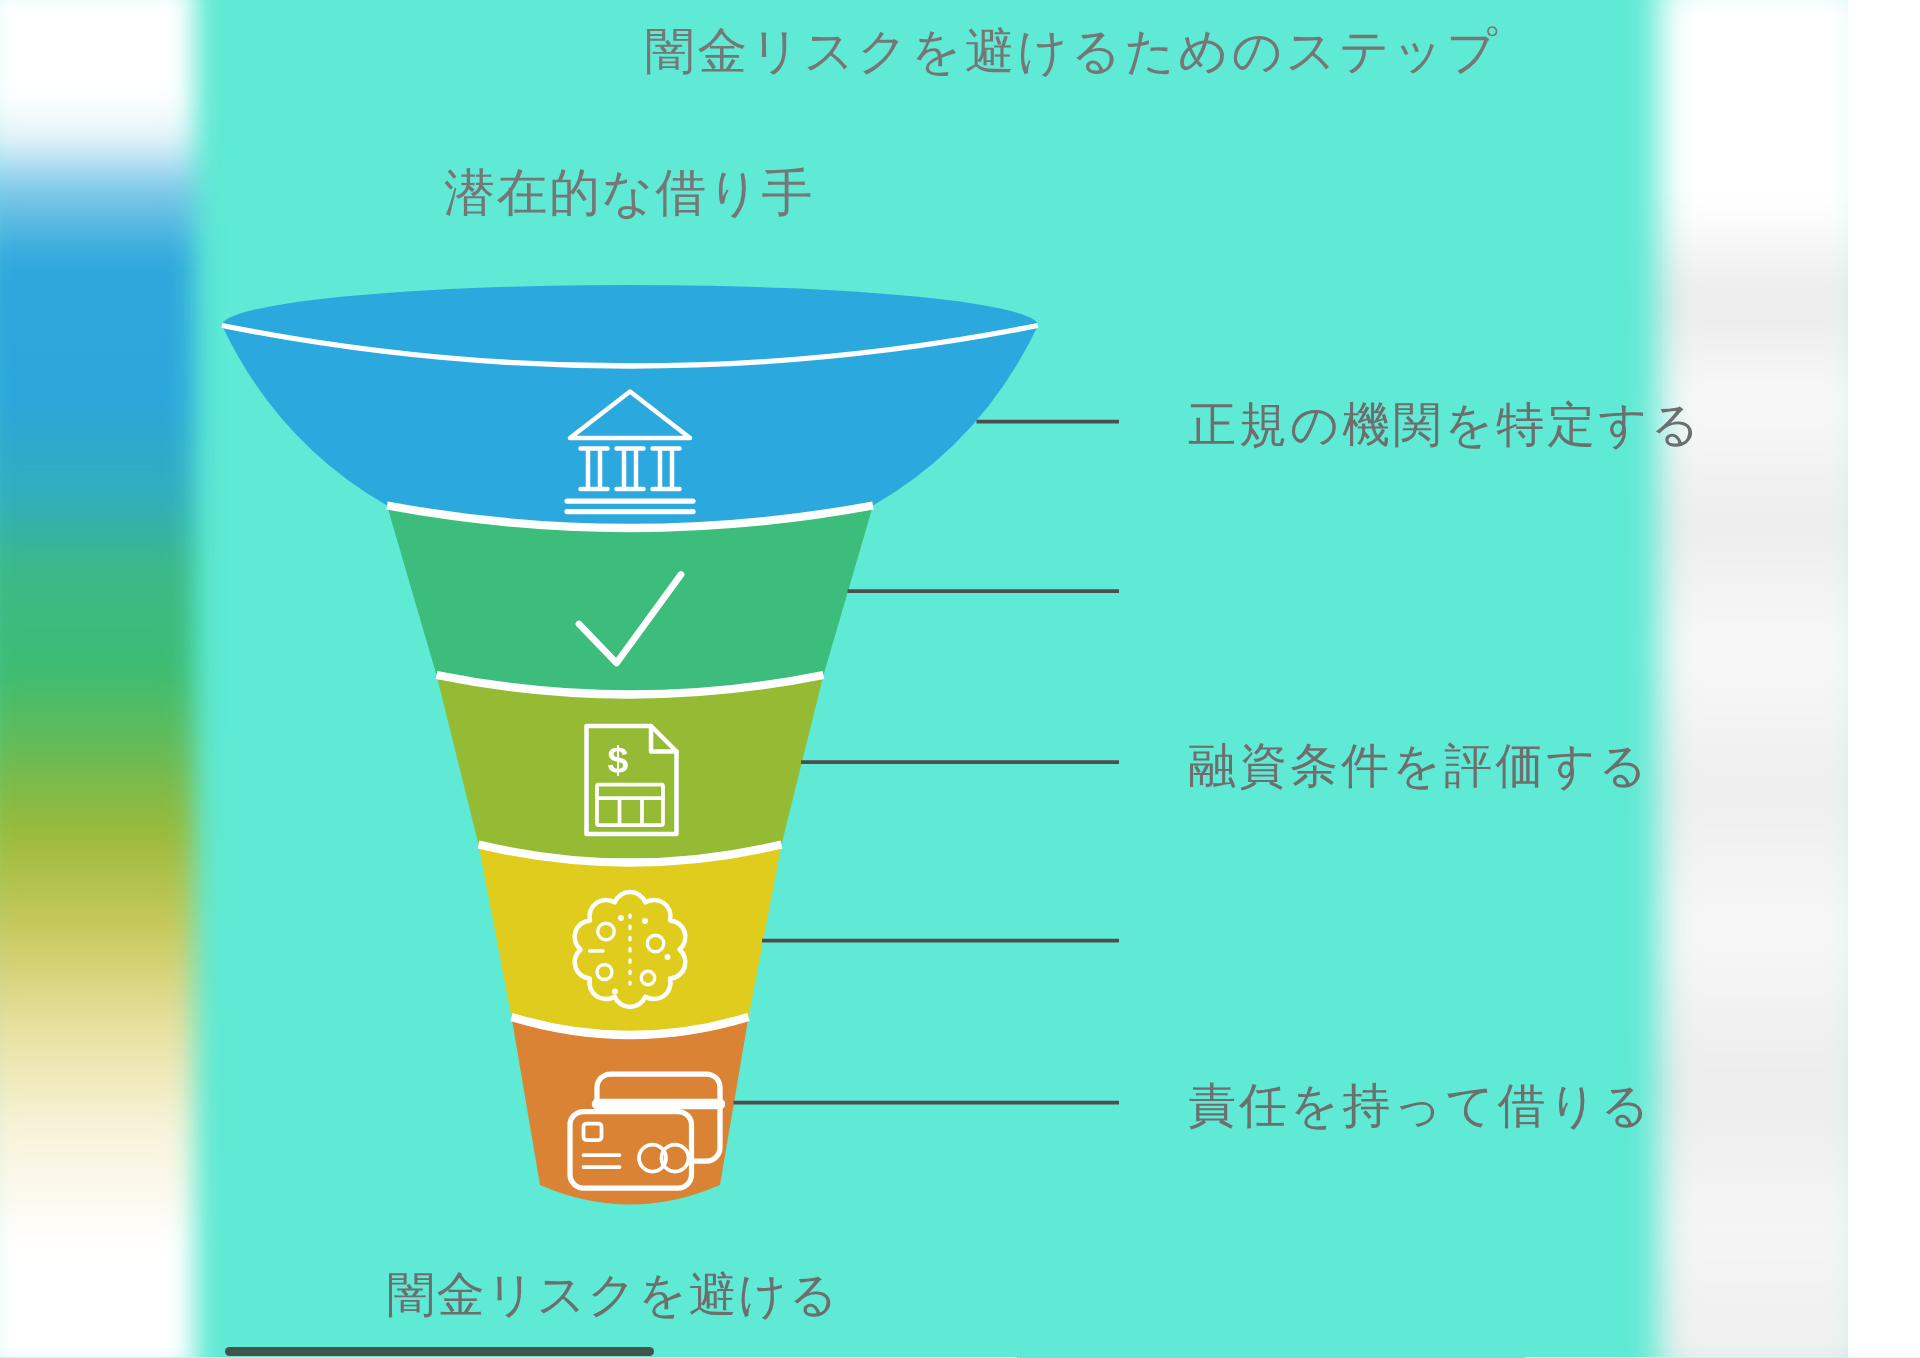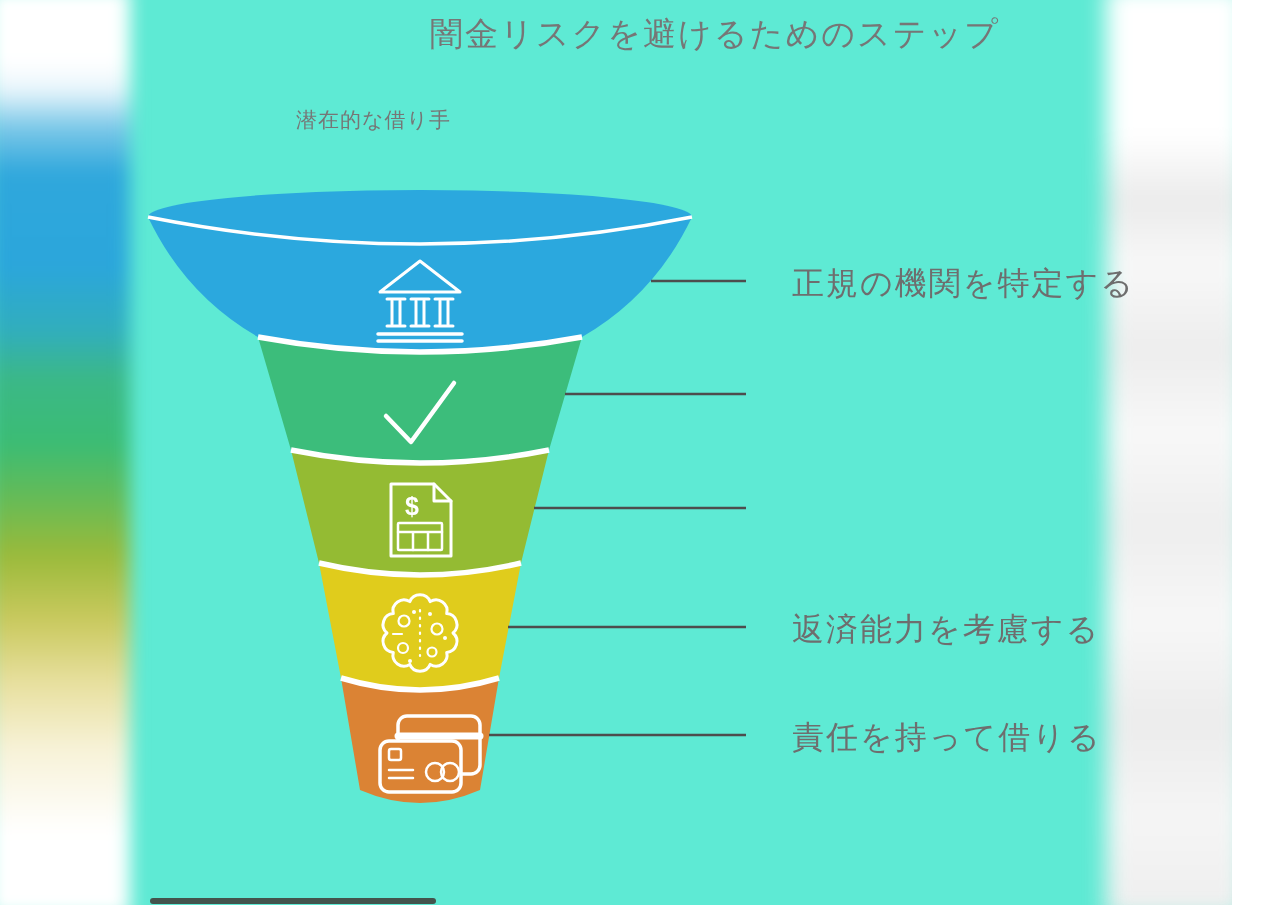--- a/index.html
+++ b/index.html
@@ -25,21 +25,21 @@
       #ededed 39%,#f8f8f8 48%,#eeeeee 58%,#f7f7f7 68%,
       #ececec 79%,#f5f5f5 89%,#eeeeee 100%);
     filter:blur(11px);
   }
   .page-title{
     position:absolute;left:430px;top:12px;
     font-size:33px;letter-spacing:2px;color:#767676;white-space:nowrap;
   }
   .top-label{
     position:absolute;left:296px;top:106px;
-    font-size:21px;letter-spacing:1px;color:#767676;white-space:nowrap;
+    font-size:34px;letter-spacing:1px;color:#767676;white-space:nowrap;
   }
   .bottom-label{
     position:absolute;left:258px;top:842px;
     font-size:32px;letter-spacing:1px;color:#6e6e6e;white-space:nowrap;
   }
   .step-label{
     position:absolute;left:792px;
     font-size:32px;letter-spacing:2px;color:#6e6e6e;white-space:nowrap;
   }
   .sl1{top:262px;} .sl2{top:375px;} .sl3{top:489px;} .sl4{top:608px;} .sl5{top:716px;text-align:right;}
@@ -142,18 +142,19 @@
           <rect x="389" y="749" width="12" height="11" rx="2"></rect>
           <path d="M389,770 H413 M389,778 H413"></path>
           <circle cx="435" cy="772" r="9"></circle>
           <circle cx="450" cy="772" r="9"></circle>
         </g>
       </g>
     </g>
   </svg>
 
   <div class="step-label sl1">正規の機関を特定する</div>
-  <div class="step-label sl4">返済能力を考慮する</div>
+  <div class="step-label sl3">融資条件を評価する</div>
   <div class="step-label sl5">責任を持って借りる</div>
 
+  <div class="bottom-label">闇金リスクを避ける</div>
 
   <div class="footer-bar"></div>
 </div>
 
 </body></html>

